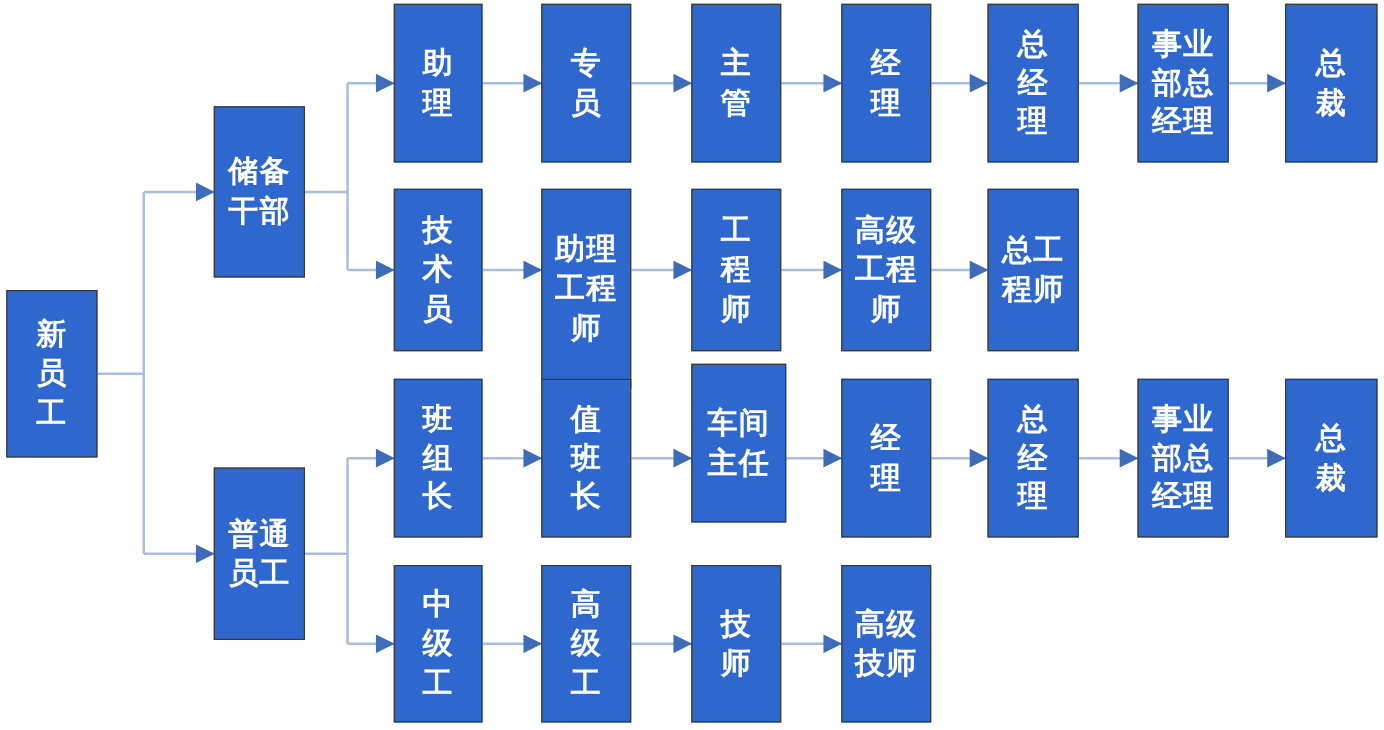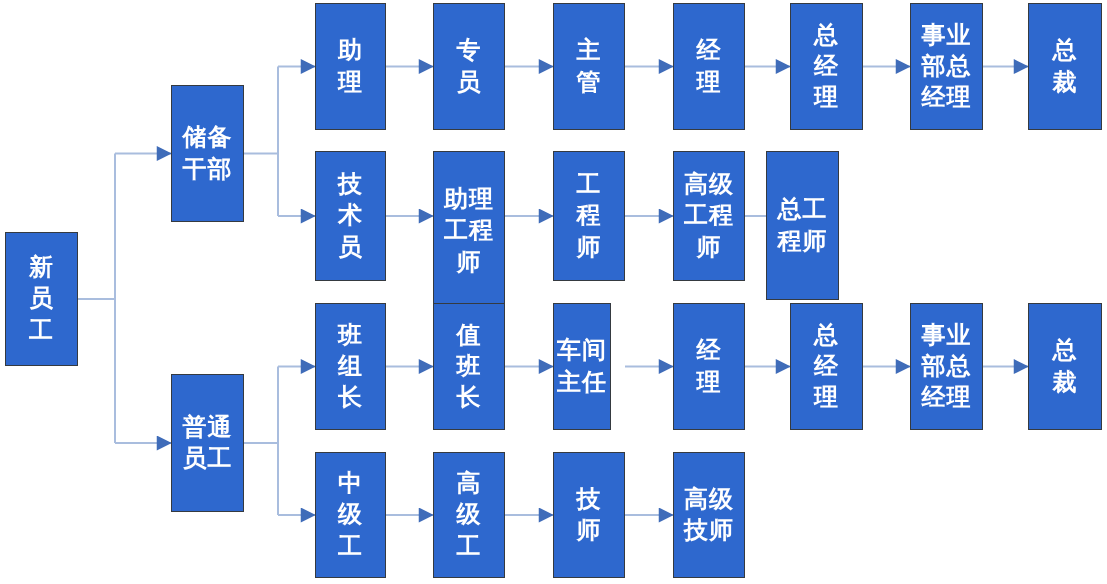--- a/index.html
+++ b/index.html
@@ -159,36 +159,36 @@
   <div class="node" style="left:553px;top:151px;width:72px;height:130px">
     <span class="node-label">工
 程
 师</span>
   </div>
   <div class="node" style="left:673px;top:151px;width:72px;height:130px">
     <span class="node-label">高级
 工程
 师</span>
   </div>
-  <div class="node" style="left:766px;top:151px;width:73px;height:149px">
+  <div class="node" style="left:790px;top:151px;width:73px;height:130px">
     <span class="node-label">总工
 程师</span>
   </div>
 
   <div class="node" style="left:315px;top:303px;width:71px;height:127px">
     <span class="node-label">班
 组
 长</span>
   </div>
   <div class="node" style="left:433px;top:303px;width:72px;height:127px">
     <span class="node-label">值
 班
 长</span>
   </div>
-  <div class="node" style="left:553px;top:303px;width:58px;height:127px">
+  <div class="node" style="left:553px;top:291px;width:76px;height:127px">
     <span class="node-label">车间
 主任</span>
   </div>
   <div class="node" style="left:673px;top:303px;width:72px;height:127px">
     <span class="node-label">经
 理</span>
   </div>
   <div class="node" style="left:790px;top:303px;width:73px;height:127px">
     <span class="node-label">总
 经

